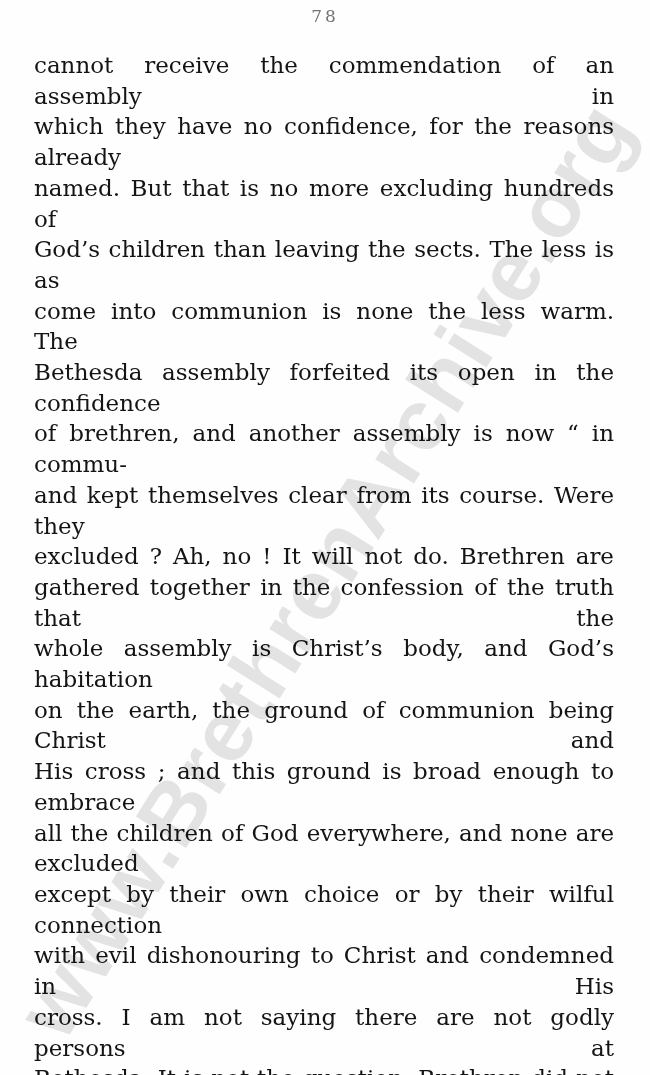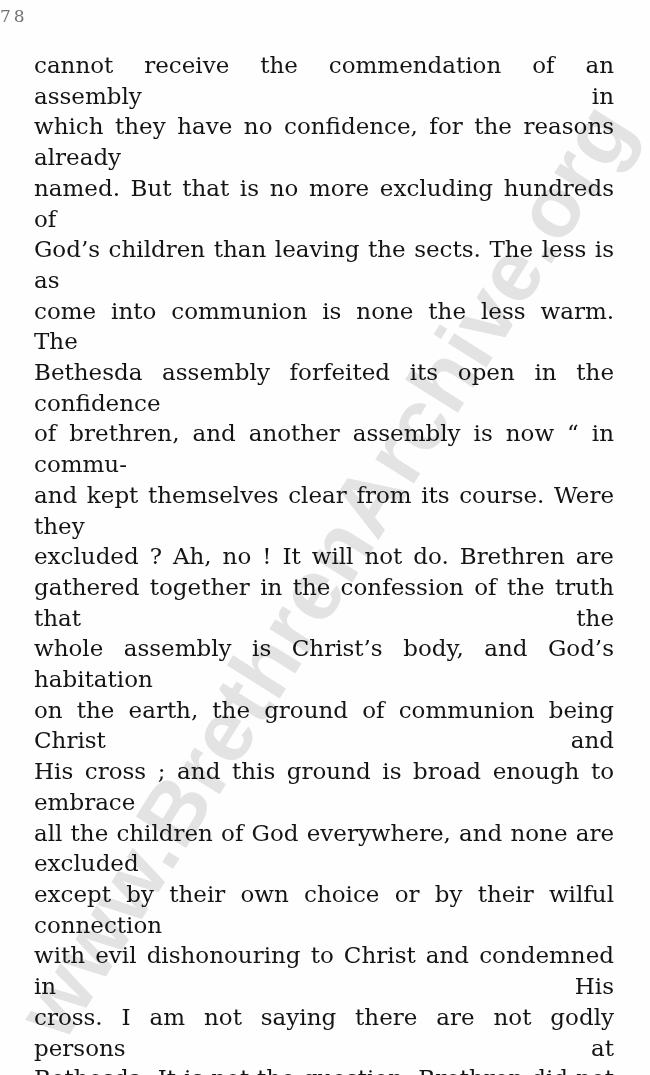--- a/index.html
+++ b/index.html
@@ -26,21 +26,21 @@
     letter-spacing: 1px;
     color: rgba(130, 130, 130, 0.22);
     white-space: nowrap;
     z-index: 0;
     user-select: none;
   }
   .page-number {
     position: absolute;
     top: 6px; left: 0;
     width: 100%;
-    text-align: left;
+    text-align: center;
     font-size: 17px;
     letter-spacing: 3px;
     color: #5a5a5a;
     opacity: 0.85;
     z-index: 1;
   }
   .body-text {
     position: absolute;
     top: 50px; left: 34px; right: 36px;
     z-index: 1;

